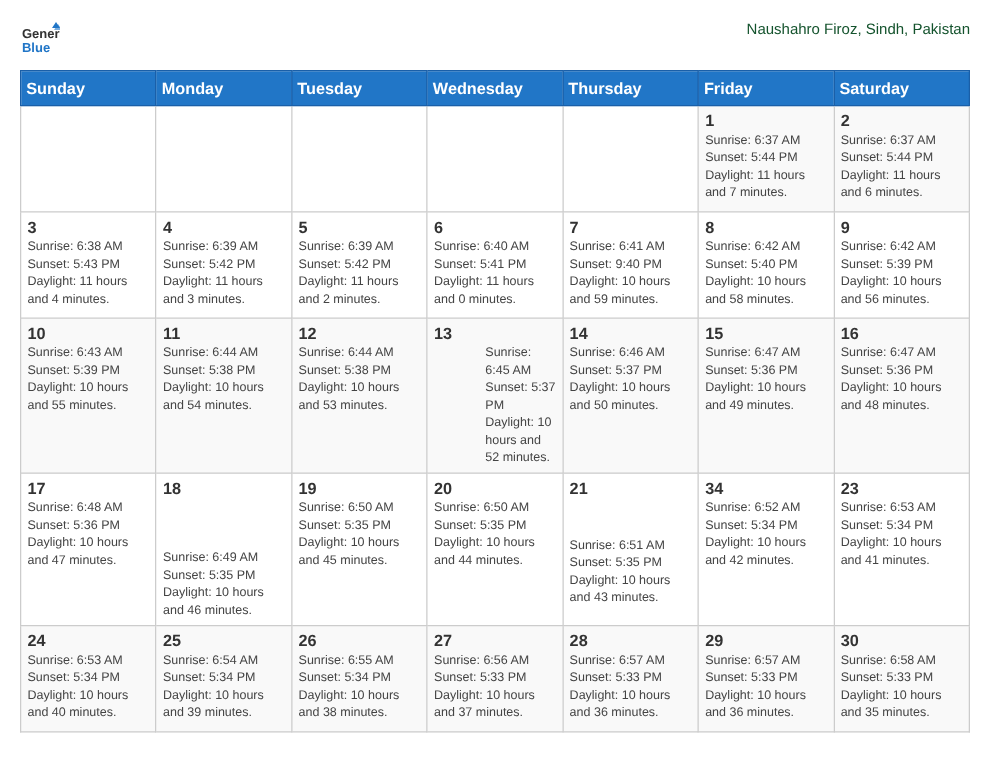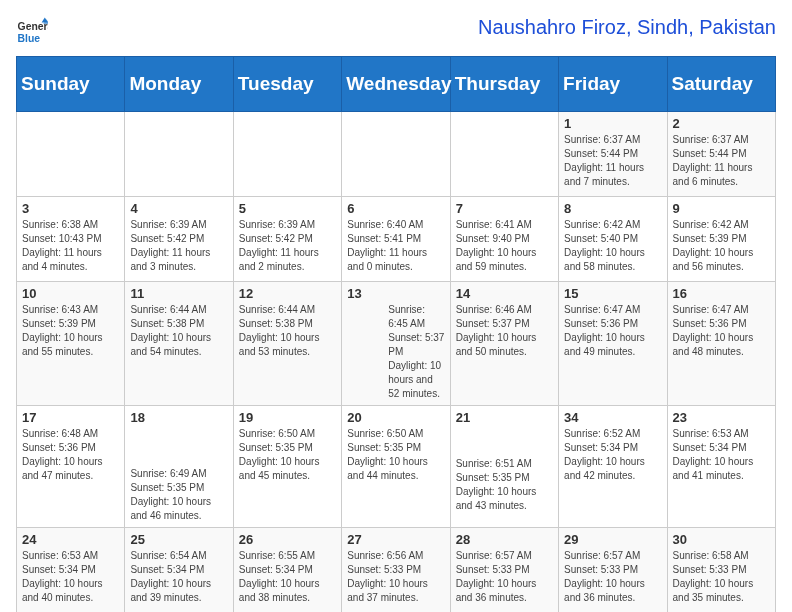--- a/index.html
+++ b/index.html
@@ -27,34 +27,34 @@
     }
     .title-section {
       text-align: right;
     }
     .calendar-title {
       font-size: 36px;
       font-weight: bold;
       color: #333;
     }
     .calendar-subtitle {
-      font-size: 20px;
-      color: #1d4ed8;
+      font-size: 12px;
+      color: #14532d;
     }
     table {
       width: 100%;
       border-collapse: collapse;
       table-layout: fixed;
     }
     thead tr th {
       background-color: #2176c7;
       color: #fff;
-      font-size: 19px;
+      font-size: 13px;
       font-weight: bold;
-      padding: 16px 4px;
+      padding: 6px 4px;
       text-align: left;
       border: 1px solid #1a5fa8;
     }
     tbody tr td {
       border: 1px solid #ccc;
       vertical-align: top;
       padding: 4px 5px;
       font-size: 10.5px;
       color: #333;
       height: 85px;
@@ -124,21 +124,21 @@
           <span class="day-number">2</span>
           <div class="day-info" style="white-space: pre-line;">Sunrise: 6:37 AM
 Sunset: 5:44 PM
 Daylight: 11 hours and 6 minutes.</div>
         </td>
       </tr>
       <tr>
         <td>
           <span class="day-number">3</span>
           <div class="day-info" style="white-space: pre-line;">Sunrise: 6:38 AM
-Sunset: 10:43 PM
+Sunset: 5:43 PM
 Daylight: 11 hours and 4 minutes.</div>
         </td>
         <td>
           <span class="day-number">4</span>
           <div class="day-info" style="white-space: pre-line;">Sunrise: 6:39 AM
 Sunset: 5:42 PM
 Daylight: 11 hours and 3 minutes.</div>
         </td>
         <td>
           <span class="day-number">5</span>

